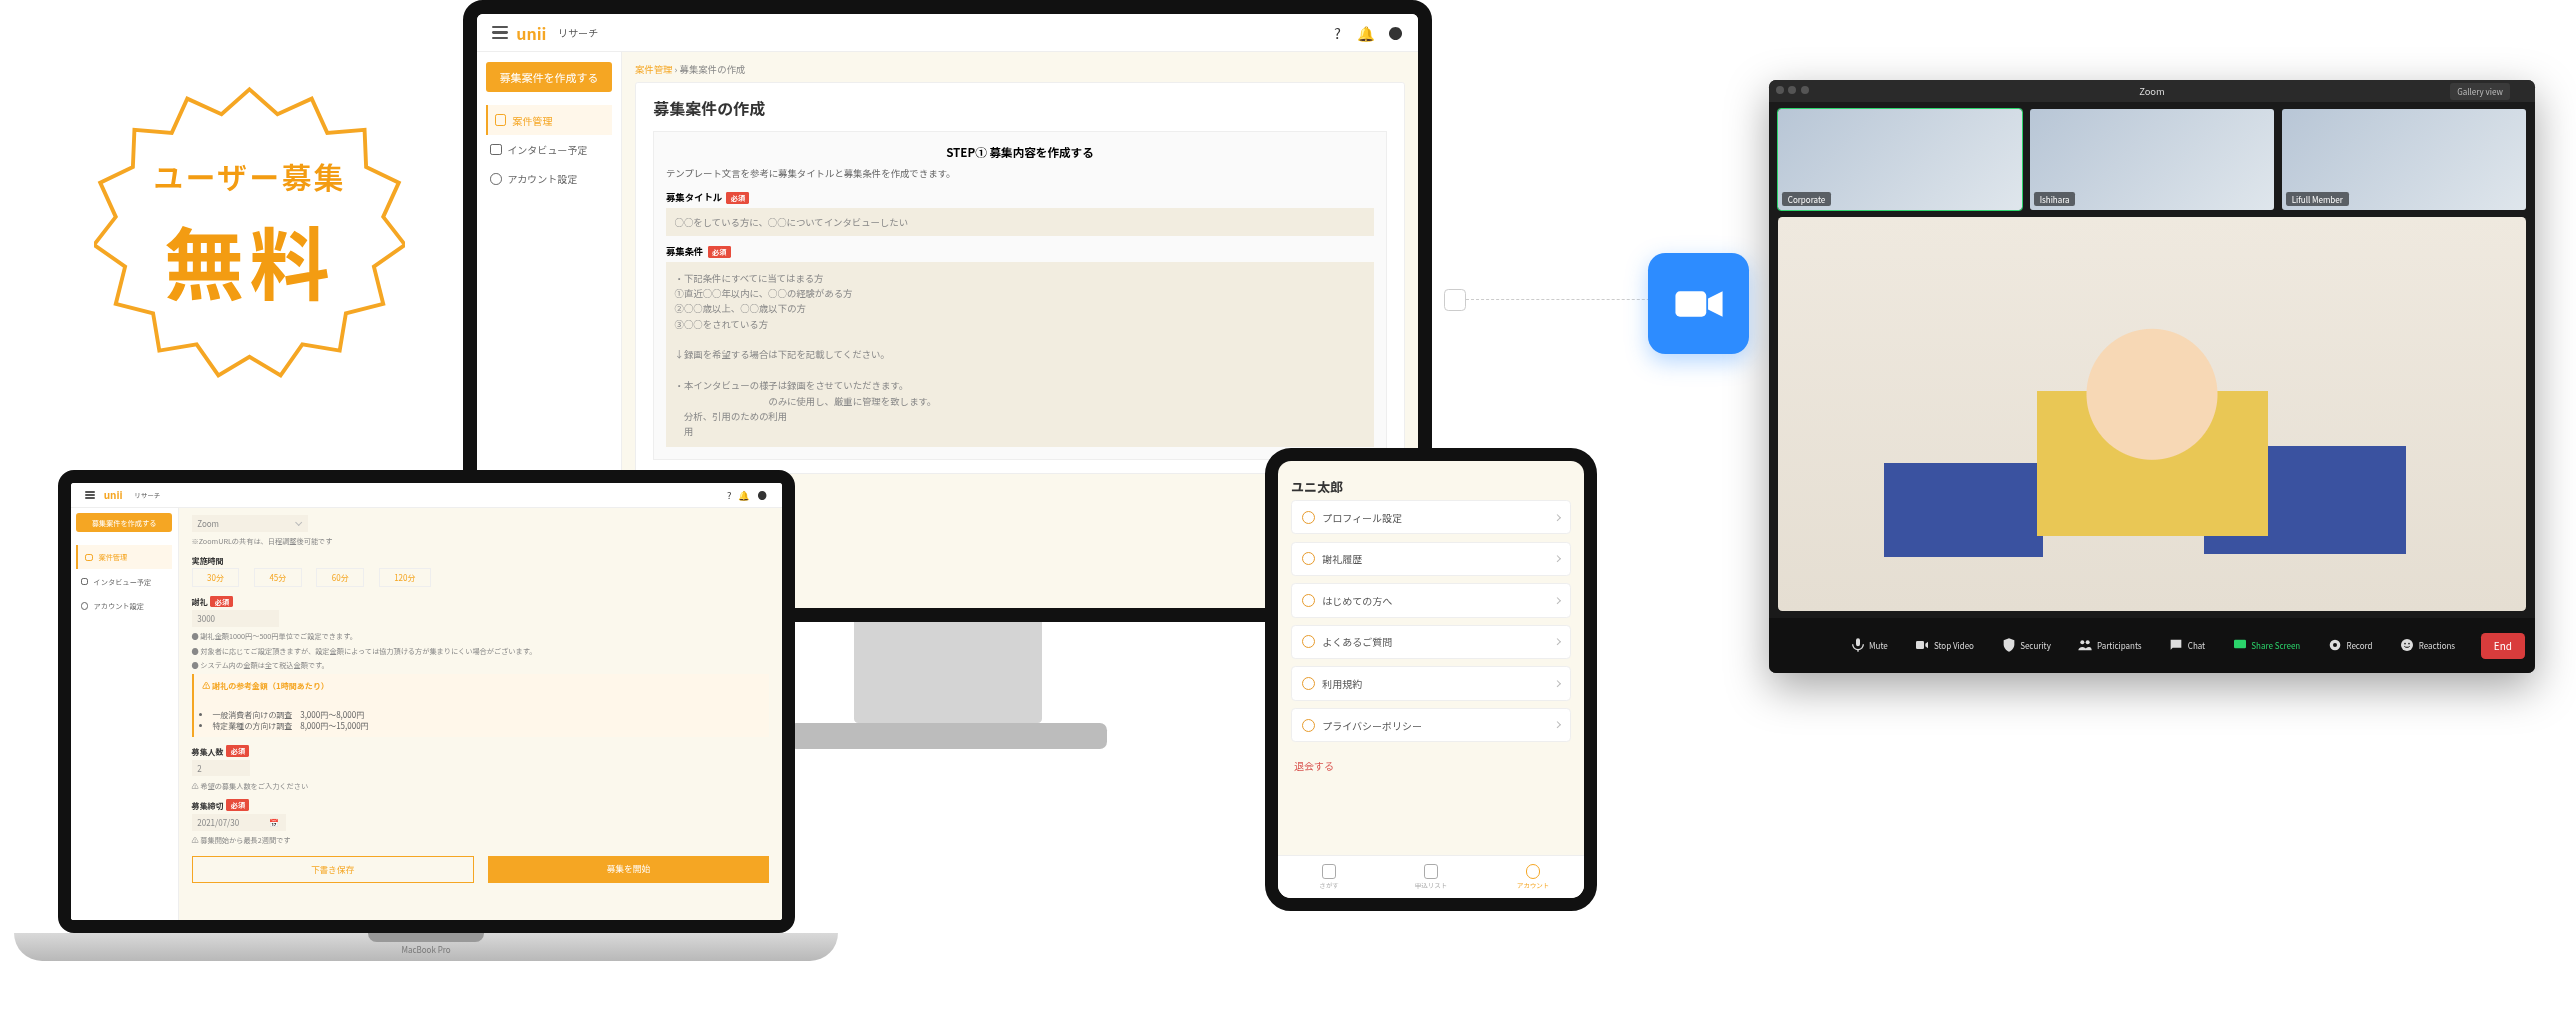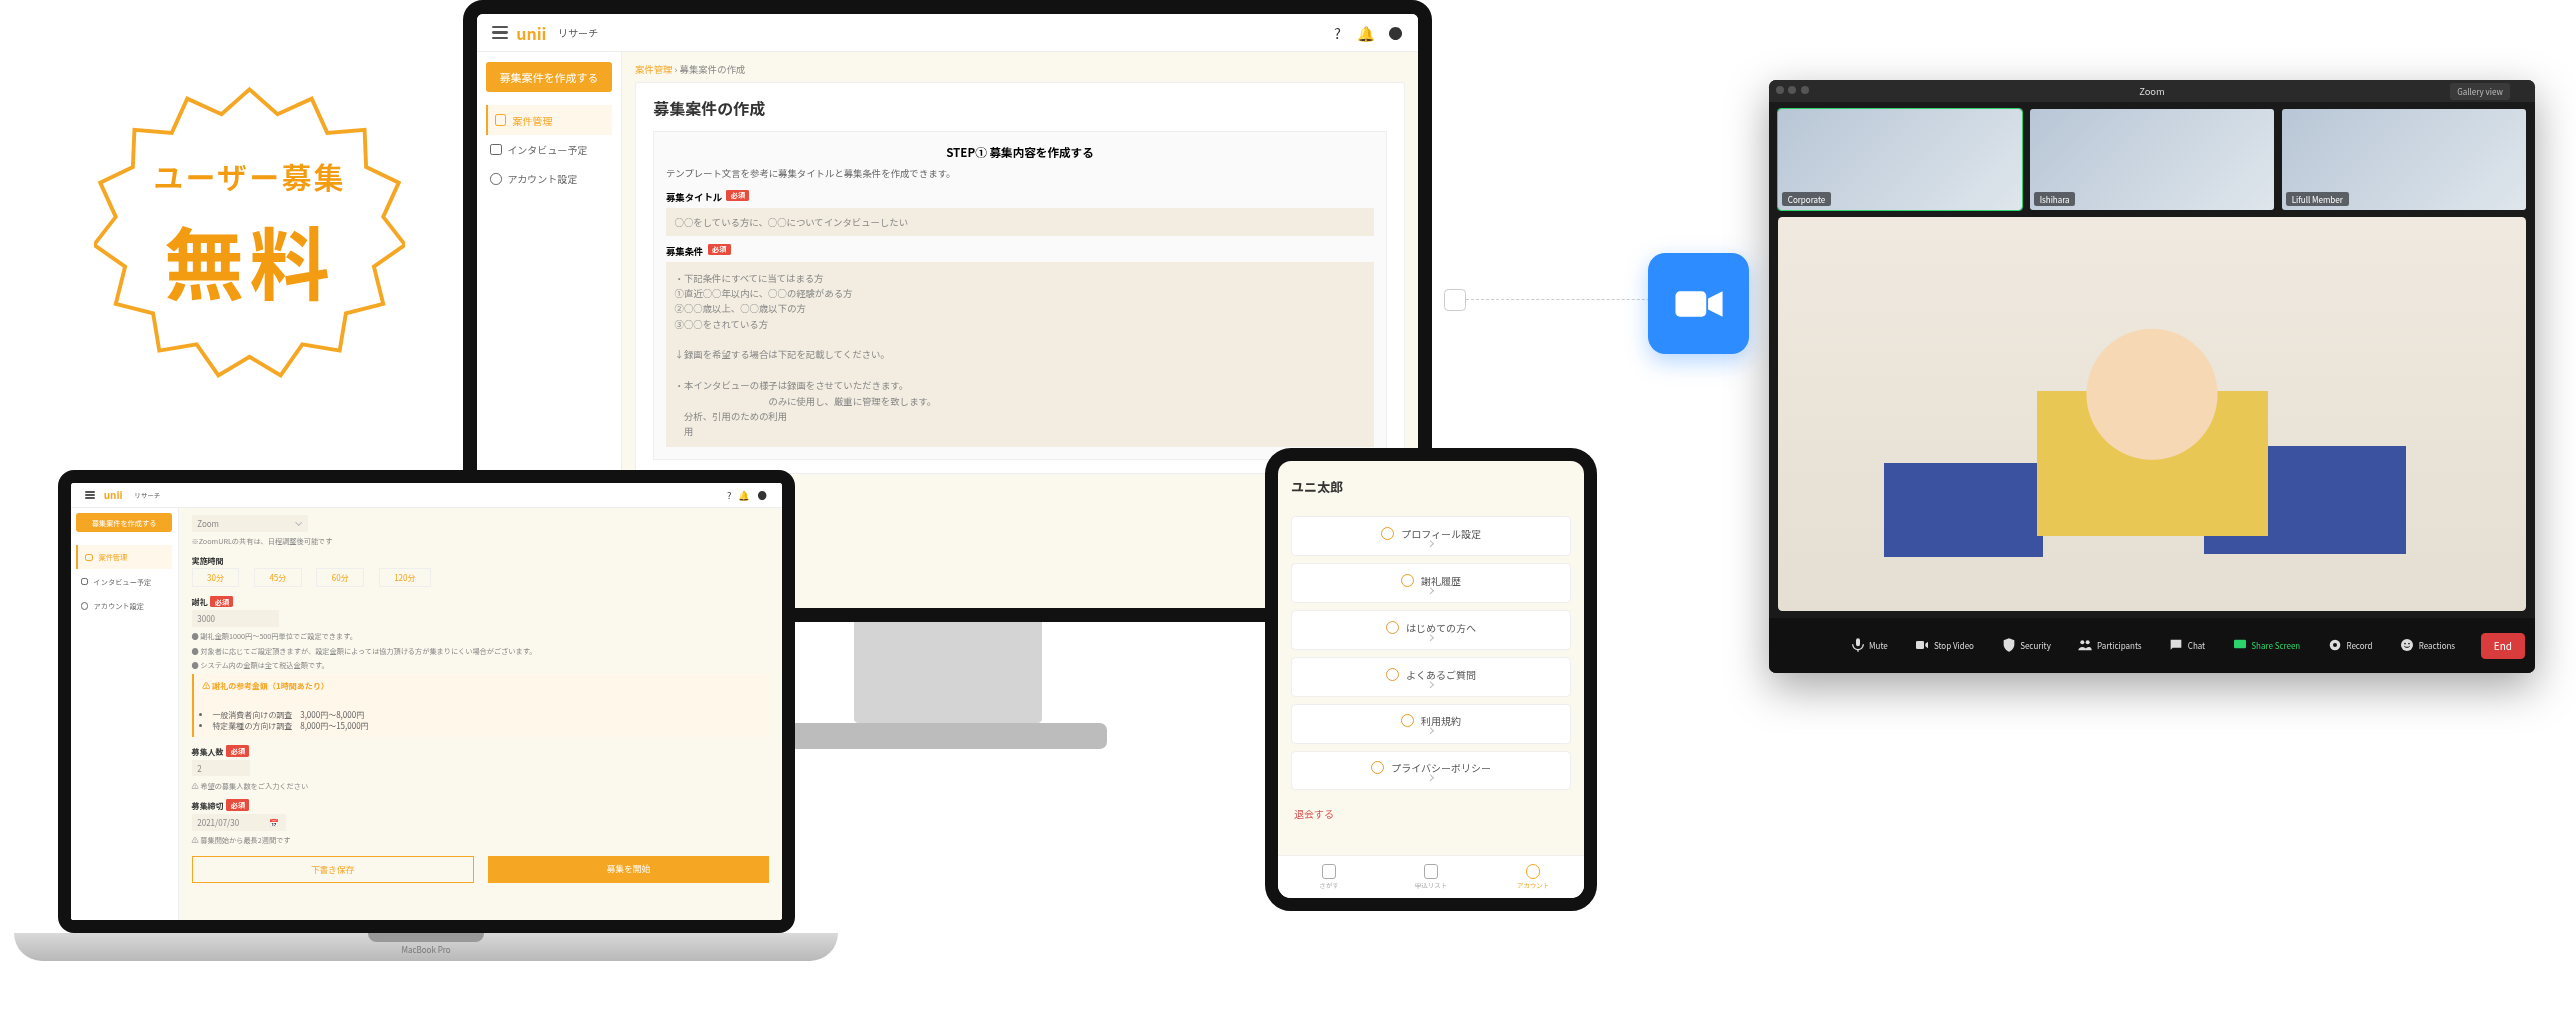--- a/index.html
+++ b/index.html
@@ -65,21 +65,21 @@
   .sidebar .nav-item .ic{width:11.6px;height:11.6px;border:1.4px solid currentColor;border-radius:2.2px;}
 
   .main{flex:1;padding:10px 13px;overflow:auto;}
   .breadcrumb{font-size:9.4px;color:#888;margin-bottom:5.8px;}
   .breadcrumb .cur{color:#F5A623;}
   .card{background:#fff;border:0.7px solid #eee;border-radius:2.9px;padding:13px 17.3px;}
   .card h2{font-size:16px;font-weight:700;color:#333;margin-bottom:11.6px;}
   .step-box{background:#fafafa;border:0.7px solid #eee;padding:11.6px;}
   .step-title{font-size:11.6px;font-weight:700;margin-bottom:5.8px;text-align:center;}
   .step-desc{font-size:9.4px;color:#666;margin-bottom:10px;}
-  .field-label{font-size:9.4px;font-weight:700;display:flex;align-items:flex-start;gap:4.3px;margin:7.2px 0 4.3px;}
+  .field-label{font-size:9.4px;font-weight:700;display:flex;align-items:flex-end;gap:4.3px;margin:7.2px 0 4.3px;}
   .req{background:#e74c3c;color:#fff;font-size:7.2px;padding:0.7px 4.3px;border-radius:1.4px;}
   .field-box{background:#f2ede0;padding:7.2px 8.7px;font-size:9.4px;color:#888;}
   .field-box .line{margin:1.4px 0;}
 
   
   .laptop{position:absolute;left:43px;top:470px;width:766px;}
   .laptop-screen{width:737px;height:463px;margin:0 auto;background:#111;border:13px solid #111;border-radius:16px;overflow:hidden;position:relative;}
   .laptop-base{height:27.5px;background:linear-gradient(#d9d9d9,#b8b8b8);border-radius:0 0 43px 43px;position:relative;width:824px;margin-left:-29px;}
   .laptop-base::after{content:"";position:absolute;left:50%;top:0;transform:translateX(-50%);width:116px;height:8.7px;background:#999;border-radius:0 0 8.7px 8.7px;}
   .laptop-label{position:absolute;left:0;right:0;bottom:5.8px;text-align:center;font-size:8px;color:#777;}
@@ -93,22 +93,22 @@
   .info-box{background:#fff7ea;border-left:2.2px solid #F5A623;padding:5.8px 8.7px;font-size:8px;color:#666;margin:4.3px 0;}
   .info-box .head{color:#F5A623;font-weight:700;margin-bottom:18px;}
   .info-box ul{margin-left:10px;}
   .btn-row{display:flex;gap:14.5px;margin-top:11.6px;}
   .btn-outline{flex:1;border:0.7px solid #F5A623;color:#F5A623;text-align:center;padding:5.8px;font-size:8.7px;}
   .btn-fill{flex:1;background:#F5A623;color:#fff;text-align:center;padding:5.8px;font-size:8.7px;}
 
   
   .ipad{position:absolute;left:1265px;top:448px;width:332px;height:463px;background:#111;border:13px solid #111;border-radius:26px;overflow:hidden;}
   .ipad-inner{background:#fbf8ed;width:100%;height:100%;padding:16px 13px 0;position:relative;}
-  .ipad-name{font-size:13px;font-weight:700;margin-bottom:20px;color:#333;}
-  .menu-list .mi{background:#fff;border:0.7px solid #eee;border-radius:4.3px;padding:8.7px 10px;margin-bottom:7.2px;display:flex;align-items:center;justify-content:space-between;font-size:10px;color:#555;flex-direction:column;}
+  .ipad-name{font-size:13px;font-weight:700;margin-bottom:4px;color:#333;}
+  .menu-list .mi{background:#fff;border:0.7px solid #eee;border-radius:4.3px;padding:8.7px 10px;margin-bottom:7.2px;display:flex;align-items:center;justify-content:space-between;font-size:10px;color:#555;}
   .menu-list .mi .left{display:flex;align-items:center;gap:7.2px;}
   .menu-list .mi .ic{width:13px;height:13px;border:1.4px solid #e79b2c;border-radius:50%;}
   .logout{color:#d9534f;font-size:10px;padding:8.7px 2.9px;}
   .tabbar{position:absolute;left:0;right:0;bottom:0;height:43px;background:#fff;border-top:0.7px solid #eee;display:flex;}
   .tabbar .tab{flex:1;display:flex;flex-direction:column;align-items:center;justify-content:center;gap:1.4px;font-size:6.5px;color:#aaa;}
   .tabbar .tab.active{color:#F5A623;}
   .tab .ticon{width:14.5px;height:14.5px;border:1.4px solid currentColor;border-radius:50%;}
   .tab .ticon.sq{border-radius:2.9px;}
 
   

